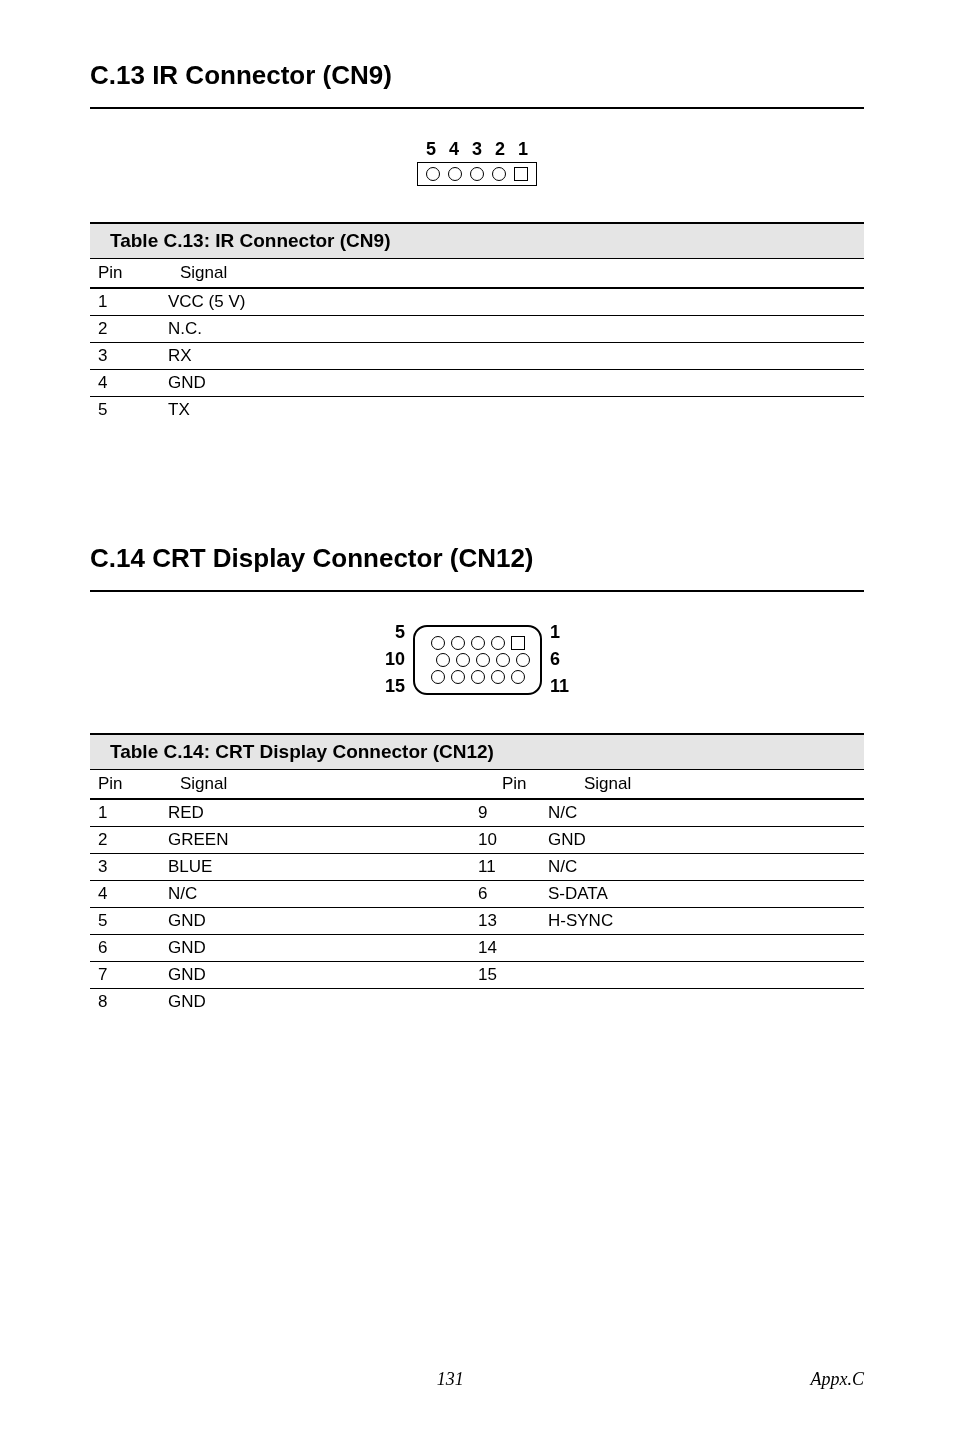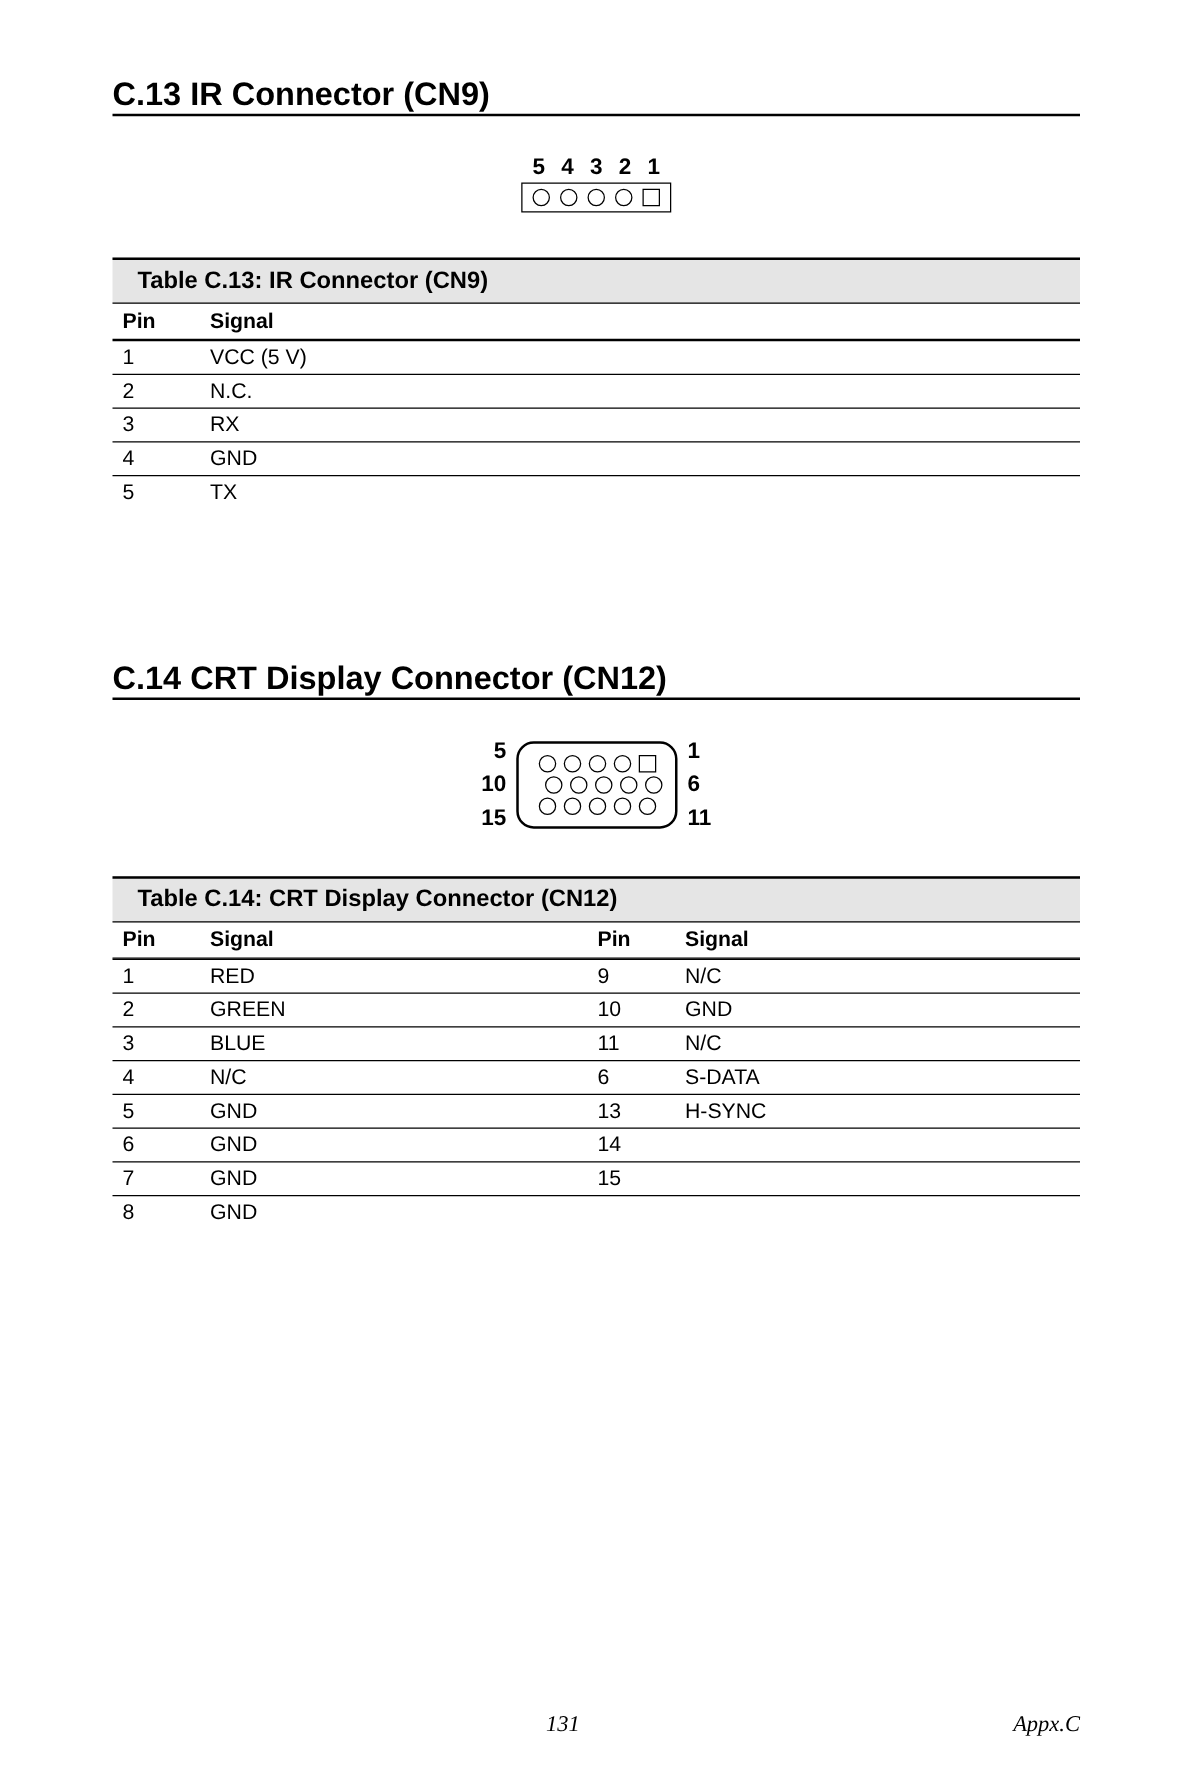--- a/index.html
+++ b/index.html
@@ -9,21 +9,21 @@
     height: 1430px;
     background: #fff;
     color: #000;
     position: relative;
     padding: 60px 90px 50px 90px;
   }
   .section-heading {
     font-size: 26px;
     font-weight: bold;
     border-bottom: 2px solid #000;
-    padding-bottom: 0;
+    padding-bottom: 16px;
     margin-bottom: 30px;
   }
   .diagram-wrap {
     text-align: center;
     margin: 30px 0 36px 0;
   }
   .diagram-5pin {
     display: inline-block;
   }
   .pin-labels-5 {
@@ -53,23 +53,24 @@
     border-top: 2px solid #000;
     border-bottom: 1px solid #000;
     background: #e5e5e5;
     font-weight: bold;
     font-size: 19px;
     padding: 6px 20px;
   }
   .table-header {
     display: flex;
     border-bottom: 1.5px solid #000;
-    font-weight: bold;
+    font-weight: normal;
     font-size: 17px;
     padding: 4px 8px;
+    gap: 12px;
   }
   .table-row {
     display: flex;
     border-bottom: 1px solid #000;
     font-size: 17px;
     padding: 3px 8px;
   }
   .table-row.last { border-bottom: none; }
   .col-pin { width: 70px; flex-shrink: 0; }
   .col-signal { flex: 1; }

